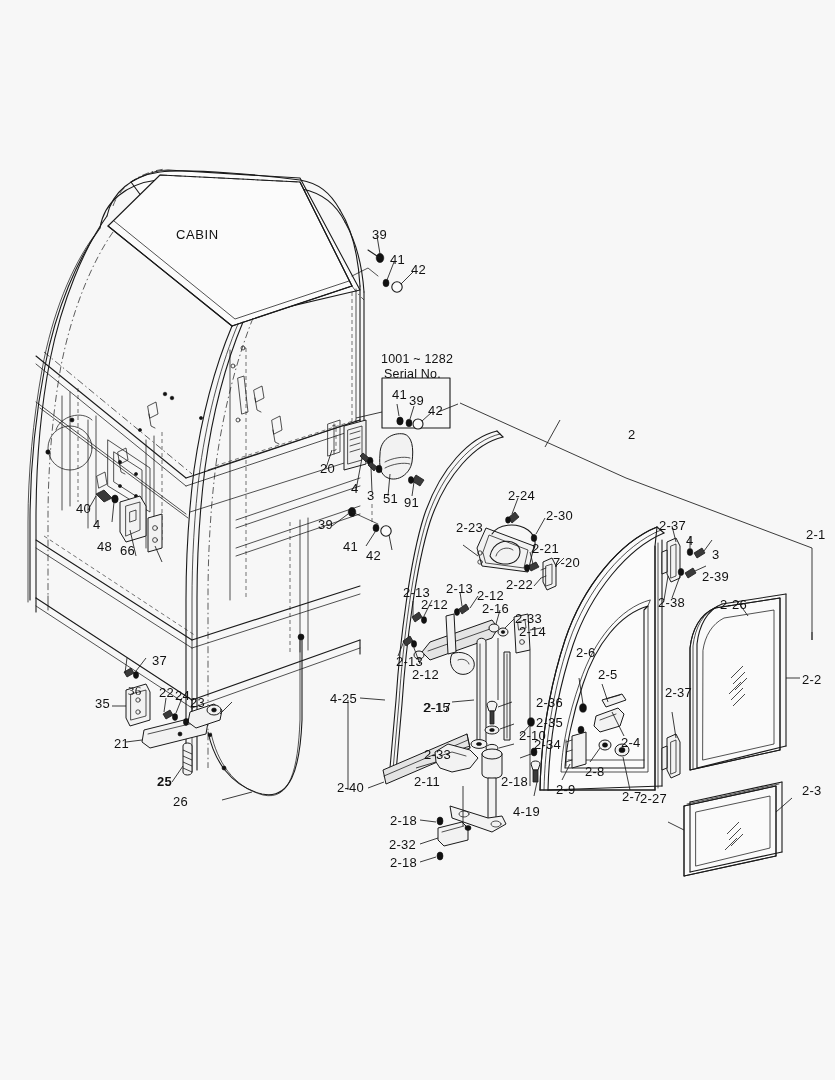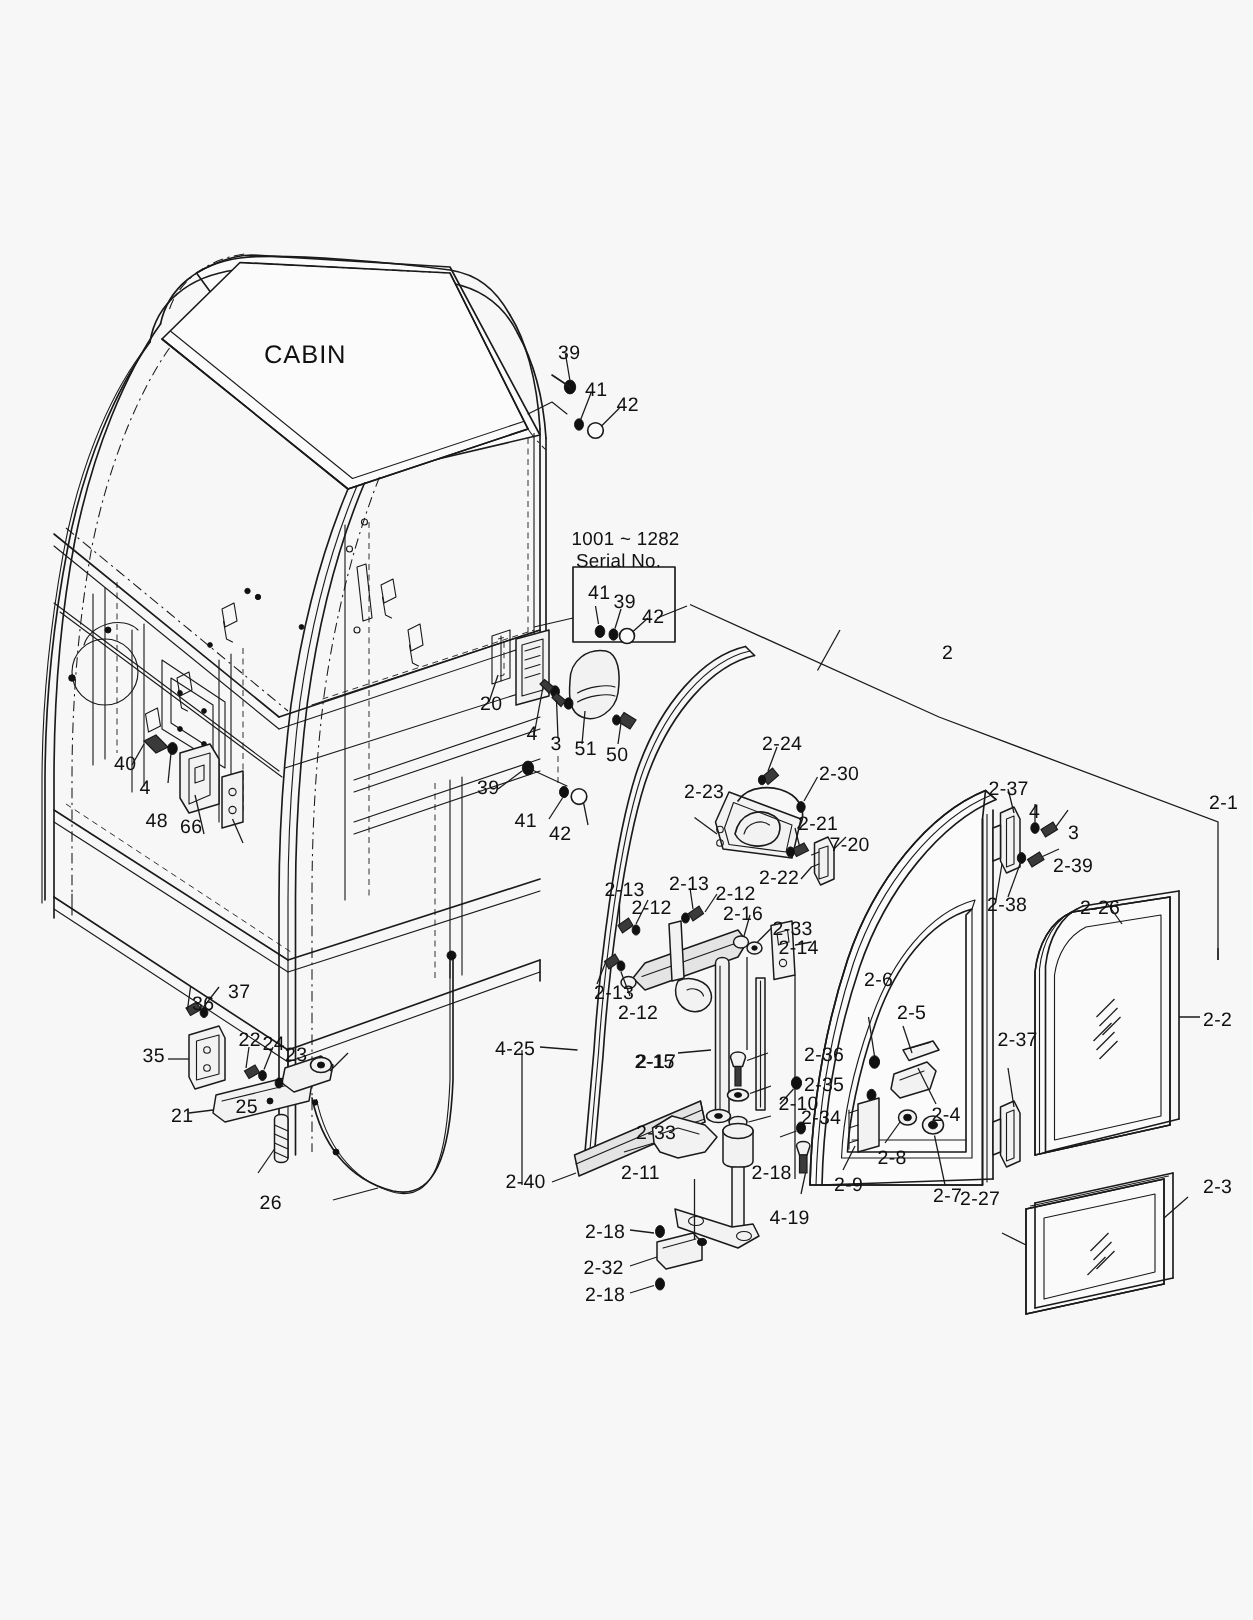--- a/index.html
+++ b/index.html
@@ -13,21 +13,21 @@
   #sheet svg{position:absolute;left:0;top:0;width:835px;height:1080px;}
   .lbl{
     position:absolute;
     font-family:"Liberation Sans", sans-serif;
     font-size:13px;
     color:#111;
     white-space:nowrap;
     letter-spacing:.2px;
     line-height:1;
   }
-  .lbl.big{font-size:17px;letter-spacing:.6px;}
+  .lbl.big{font-size:13px;letter-spacing:.6px;}
   .lbl.serial{font-size:12.5px;line-height:14px;white-space:pre;}
 </style>
 </head>
 <body>
 
 <div id="sheet">
 
   <svg viewBox="0 0 835 1080" xmlns="http://www.w3.org/2000/svg">
     <defs>
       <style>
@@ -556,39 +556,39 @@
   <div class="lbl" style="left:428px;top:404px;">42</div>
 
   <div class="lbl" style="left:372px;top:228px;">39</div>
   <div class="lbl" style="left:390px;top:253px;">41</div>
   <div class="lbl" style="left:411px;top:263px;">42</div>
 
   <div class="lbl" style="left:320px;top:462px;">20</div>
   <div class="lbl" style="left:351px;top:482px;">4</div>
   <div class="lbl" style="left:367px;top:489px;">3</div>
   <div class="lbl" style="left:383px;top:492px;">51</div>
-  <div class="lbl" style="left:404px;top:496px;">50</div>
+  <div class="lbl" style="left:404px;top:496px;">91</div>
 
   <div class="lbl" style="left:318px;top:518px;">39</div>
   <div class="lbl" style="left:343px;top:540px;">41</div>
   <div class="lbl" style="left:366px;top:549px;">42</div>
 
   <div class="lbl" style="left:76px;top:502px;">40</div>
   <div class="lbl" style="left:93px;top:518px;">4</div>
   <div class="lbl" style="left:97px;top:540px;">48</div>
   <div class="lbl" style="left:120px;top:544px;">66</div>
 
-  <div class="lbl" style="left:128px;top:662px;">36</div>
+  <div class="lbl" style="left:128px;top:684px;font-family:Liberation Serif, serif;">36</div>
   <div class="lbl" style="left:152px;top:654px;">37</div>
   <div class="lbl" style="left:95px;top:697px;">35</div>
   <div class="lbl" style="left:159px;top:686px;">22</div>
   <div class="lbl" style="left:175px;top:689px;">24</div>
   <div class="lbl" style="left:190px;top:696px;">23</div>
   <div class="lbl" style="left:114px;top:737px;">21</div>
-  <div class="lbl" style="left:157px;top:731px;">25</div>
+  <div class="lbl" style="left:157px;top:775px;font-weight:bold;">25</div>
   <div class="lbl" style="left:173px;top:795px;">26</div>
 
   <div class="lbl" style="left:628px;top:428px;">2</div>
 
   <div class="lbl" style="left:508px;top:489px;">2-24</div>
   <div class="lbl" style="left:546px;top:509px;">2-30</div>
   <div class="lbl" style="left:456px;top:521px;">2-23</div>
   <div class="lbl" style="left:532px;top:542px;">2-21</div>
   <div class="lbl" style="left:553px;top:556px;">7-20</div>
   <div class="lbl" style="left:506px;top:578px;">2-22</div>

